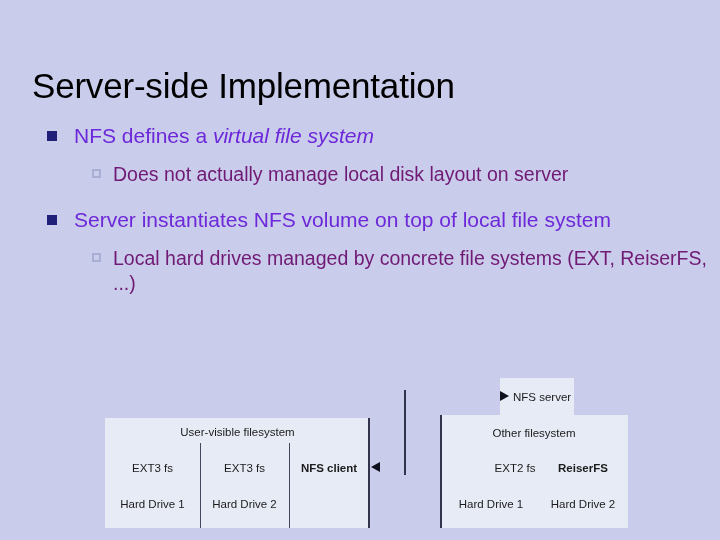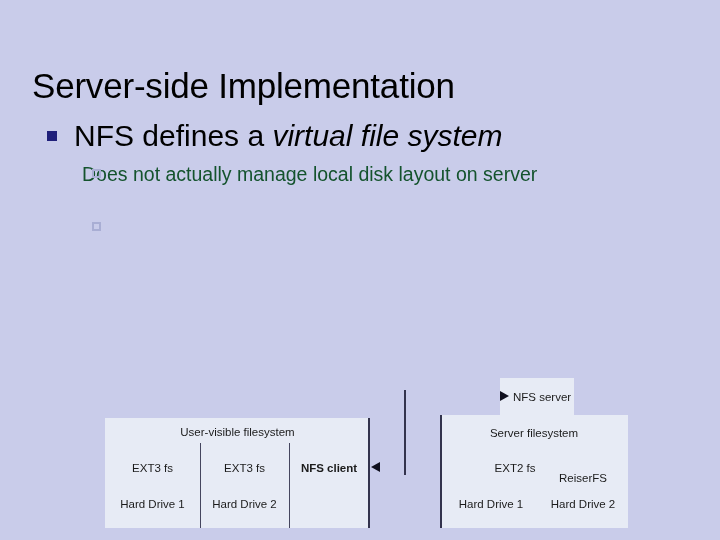--- a/index.html
+++ b/index.html
@@ -41,42 +41,42 @@
     position: absolute;
     left: 0;
     top: 120px;
     width: 720px;
   }
 
   .lvl1 {
     position: relative;
     margin: 0 0 0 0;
     padding-left: 74px;
-    font-size: 30px;
+    font-size: 21px;
     line-height: 31px;
-    color: #000000;
+    color: #6d28d9;
   }
   .lvl1 .marker {
     position: absolute;
     left: 47px;
     top: 11px;
     width: 10px;
     height: 10px;
     background: #1f1f7a;
     display: block;
   }
   .lvl1 .txt { display: block; }
   .lvl1 .ital { font-style: italic; }
 
   .lvl2 {
     position: relative;
-    padding-left: 82px;
+    padding-left: 113px;
     font-size: 19.5px;
     line-height: 25px;
-    color: #14532d;
+    color: #701a75;
   }
   .lvl2 .marker2 {
     position: absolute;
     left: 92px;
     top: 7px;
     width: 9px;
     height: 9px;
     border: 2px solid #a9aed4;
     background: transparent;
     display: block;
@@ -173,21 +173,21 @@
   }
 
   #right-main {
     left: 440px; top: 415px; width: 188px; height: 113px;
   }
   #right-border-left {
     left: 440px; top: 415px; height: 113px;
   }
   #srvfs-label { left: 440px; top: 426px; width: 188px; }
   #ext2 { left: 468px; top: 461px; width: 94px; }
-  #reiser { left: 538px; top: 471px; width: 90px; }
+  #reiser { left: 538px; top: 461px; width: 90px; font-weight: bold; }
   #hd1r { left: 444px; top: 497px; width: 94px; }
   #hd2r { left: 538px; top: 497px; width: 90px; }
 </style>
 </head>
 <body>
 
 <div id="slide">
 
   <div id="slide-title">Server-side Implementation</div>
 
@@ -200,25 +200,30 @@
 
     <div class="spacer-sm"></div>
 
     <div class="lvl2">
       <span class="marker2"></span>
       <span class="txt2">Does not actually manage local disk layout on server</span>
     </div>
 
     <div class="spacer-md"></div>
 
+    <div class="lvl1">
+      <span class="marker"></span>
+      <span class="txt">Server instantiates NFS volume on top of local file system</span>
+    </div>
 
     <div class="spacer-sm"></div>
 
     <div class="lvl2">
       <span class="marker2"></span>
+      <span class="txt2">Local hard drives managed by concrete file systems (EXT, ReiserFS, ...)</span>
     </div>
 
     <div class="spacer-xs"></div>
 
 
   </div>
 
   <div id="diagram">
 
     <div class="dbox" id="left-main"></div>
@@ -238,21 +243,21 @@
 
     <div id="arrow-to-client"></div>
 
     <div class="dbox" id="nfs-server-box"></div>
     <div id="arrow-to-server"></div>
     <div class="dlabel" id="nfs-server-label">NFS server</div>
 
     <div class="dbox" id="right-main"></div>
     <div class="vline" id="right-border-left"></div>
 
-    <div class="dlabel" id="srvfs-label">Server filesystem</div>
+    <div class="dlabel" id="srvfs-label">Other filesystem</div>
     <div class="dlabel" id="ext2">EXT2 fs</div>
     <div class="dlabel" id="reiser">ReiserFS</div>
     <div class="dlabel" id="hd1r">Hard Drive 1</div>
     <div class="dlabel" id="hd2r">Hard Drive 2</div>
 
   </div>
 
 </div>
 
 </body></html>

